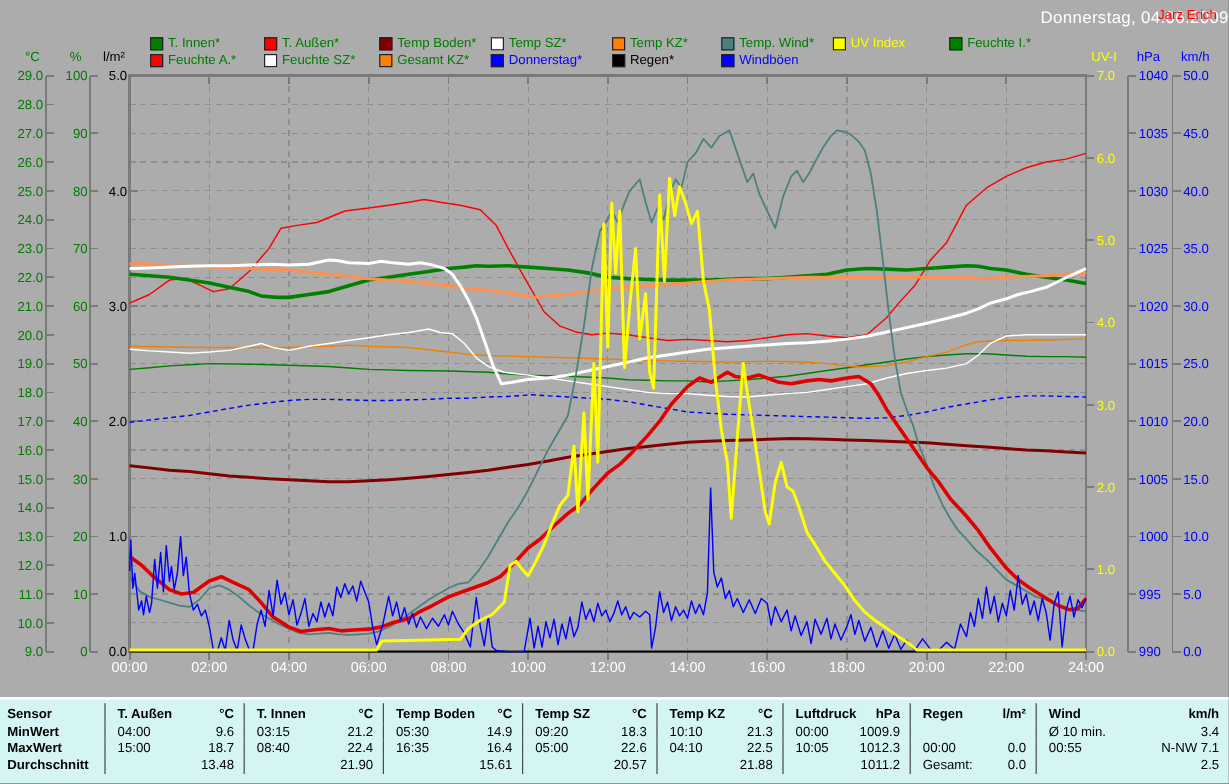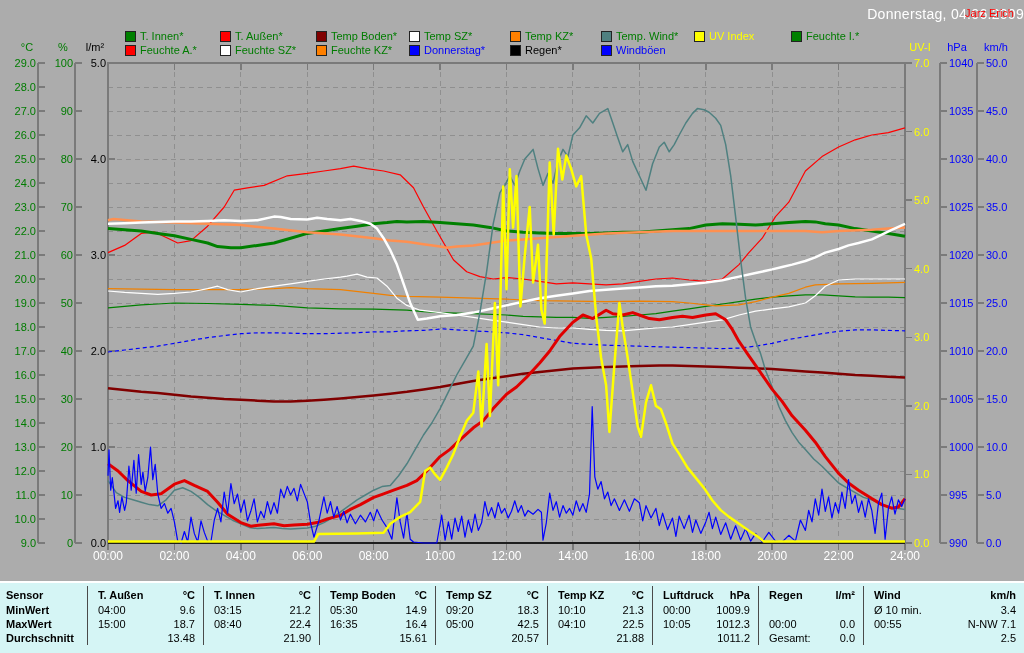--- a/index.html
+++ b/index.html
@@ -310,21 +310,21 @@
       <span class="lg-item" style="left:125px;top:44px">
         <span class="lg-sw" style="background:#FF0000"></span>
         <span style="color:#007C00">Feuchte A.*</span>
       </span>
       <span class="lg-item" style="left:220px;top:44px">
         <span class="lg-sw" style="background:#FFFFFF"></span>
         <span style="color:#007C00">Feuchte SZ*</span>
       </span>
       <span class="lg-item" style="left:316px;top:44px">
         <span class="lg-sw" style="background:#FF8000"></span>
-        <span style="color:#007C00">Feuchte KZ*</span>
+        <span style="color:#007C00">Gesamt KZ*</span>
       </span>
       <span class="lg-item" style="left:409px;top:44px">
         <span class="lg-sw" style="background:#0000FF"></span>
         <span style="color:#0000FF">Donnerstag*</span>
       </span>
       <span class="lg-item" style="left:510px;top:44px">
         <span class="lg-sw" style="background:#000000"></span>
         <span style="color:#000000">Regen*</span>
       </span>
       <span class="lg-item" style="left:601px;top:44px">
@@ -407,21 +407,21 @@
       <div class="tcell sep">
         <span>08:40</span>
         <span>22.4</span>
       </div>
       <div class="tcell sep">
         <span>16:35</span>
         <span>16.4</span>
       </div>
       <div class="tcell sep">
         <span>05:00</span>
-        <span>42.5</span>
+        <span>22.6</span>
       </div>
       <div class="tcell sep">
         <span>04:10</span>
         <span>22.5</span>
       </div>
       <div class="tcell sep">
         <span>10:05</span>
         <span>1012.3</span>
       </div>
       <div class="tcell sep">

